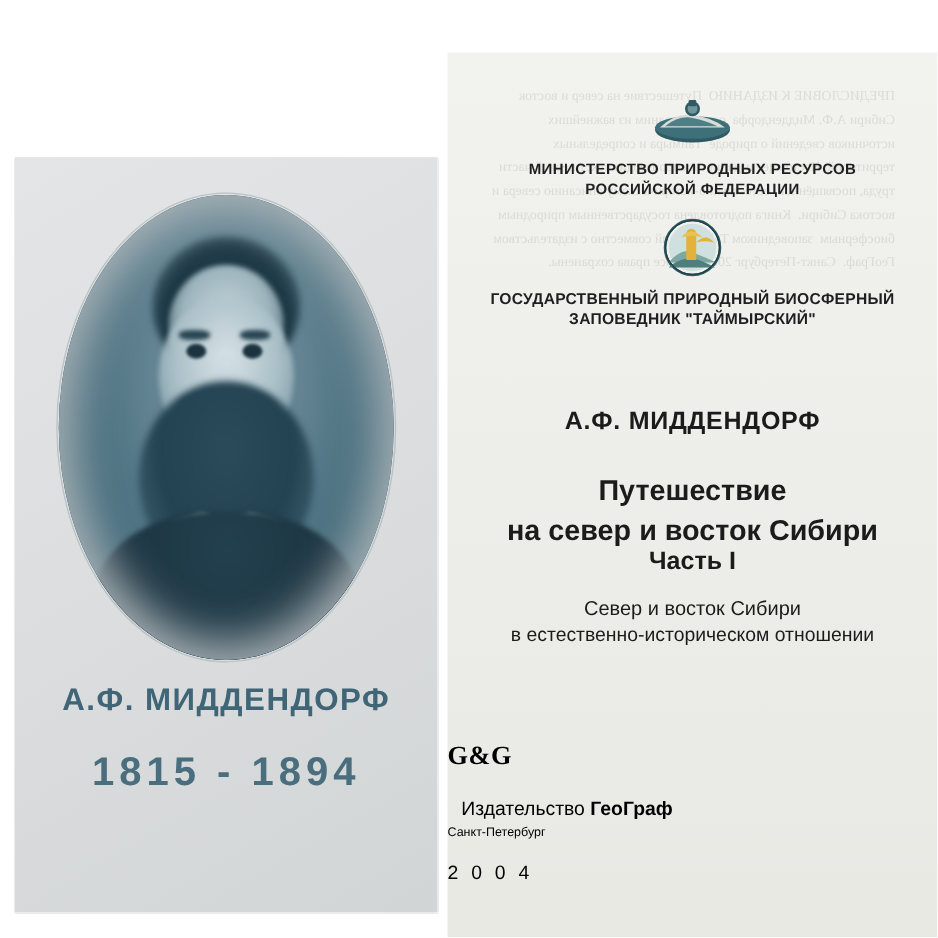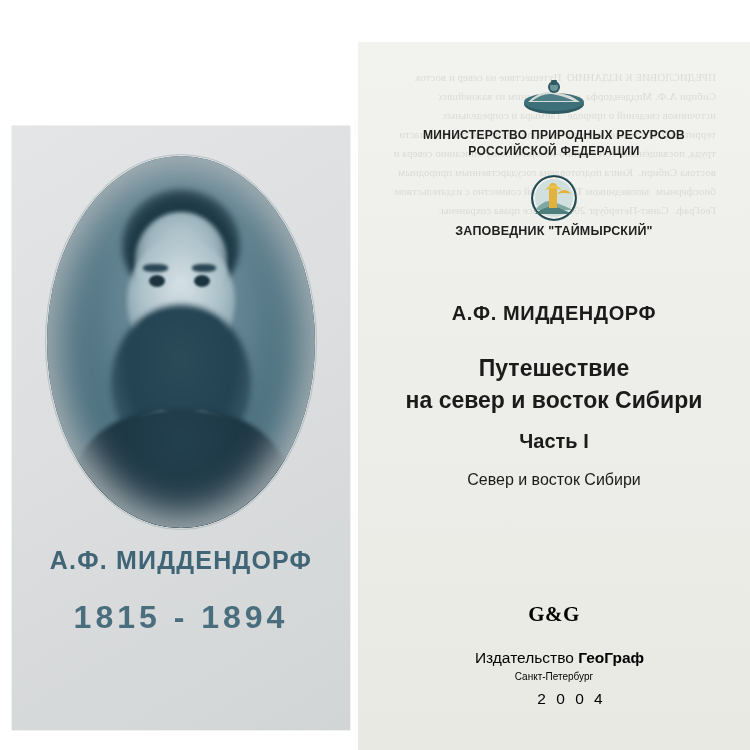--- a/index.html
+++ b/index.html
@@ -202,61 +202,59 @@
     margin-top: 30px;
     font-size: 23px;
     font-weight: 700;
   }
   #title-line2 {
     margin-top: 5px;
     font-size: 23px;
     font-weight: 700;
   }
   #part {
-    margin-top: 16px;
     font-size: 20px;
     font-weight: 700;
   }
   #subtitle-line1 {
     margin-top: 18px;
     font-size: 16px;
   }
   #subtitle-line2 {
     margin-top: 3px;
     font-size: 15.5px;
   }
 
   #publisher-block {
     position: absolute;
     left: 0; right: 0;
     bottom: 42px;
-    text-align: center;
+    text-align: left;
     z-index: 2;
   }
   #gg-logo {
     font-family: "Liberation Serif", serif;
     font-size: 21px;
     font-weight: 700;
     letter-spacing: 0.5px;
   }
   #publisher {
     margin-top: 22px;
     font-size: 15.5px;
     padding-left: 11px;
   }
   #publisher .strong { font-weight: 700; }
   #city {
     margin-top: 4px;
     font-size: 10px;
   }
   #year {
-    margin-top: 8px;
+    margin-top: 18px;
     font-size: 15.5px;
     letter-spacing: 3px;
-    padding-left: 35px;
   }
 </style>
 </head>
 <body>
 
 <div id="scene">
 
   <div id="left-plate">
 
     <div id="portrait-oval-wrap">
@@ -309,31 +307,33 @@
         <svg class="emblem" width="70" height="48" viewBox="0 0 70 48">
           <circle cx="35" cy="24" r="22" fill="none" stroke="#2f5a63" stroke-width="2"></circle>
           <circle cx="35" cy="24" r="19" fill="#cfe0df"></circle>
           <path d="M16 36 Q26 24 35 28 Q46 32 54 36 Z" fill="#7fa8a3"></path>
           <path d="M18 38 Q30 30 40 34 Q50 38 53 40 L16 40 Z" fill="#4f7f7d"></path>
           <path d="M30 34 L30 14 Q30 9 34 9 Q38 9 38 14 L38 34 Z" fill="#e2b23a"></path>
           <path d="M26 16 Q34 6 43 16 Q34 13 26 16 Z" fill="#e6c24f"></path>
           <path d="M38 20 Q46 12 52 20 Q45 18 38 20 Z" fill="#e2b23a"></path>
           <circle cx="35" cy="24" r="21.5" fill="none" stroke="#1f3f46" stroke-width="1"></circle>
         </svg>
+        <div id="reserve-line1">ГОСУДАРСТВЕННЫЙ ПРИРОДНЫЙ БИОСФЕРНЫЙ</div>
         <div id="reserve-line2">ЗАПОВЕДНИК  "ТАЙМЫРСКИЙ"</div>
       </div>
 
       <div id="author">А.Ф. МИДДЕНДОРФ</div>
 
       <div id="title-line1">Путешествие</div>
       <div id="title-line2">на север и восток Сибири</div>
 
       <div id="part">Часть I</div>
 
       <div id="subtitle-line1">Север и восток Сибири</div>
+      <div id="subtitle-line2">в естественно-историческом отношении</div>
     </div>
 
     <div id="publisher-block">
       <div id="gg-logo">G&amp;G</div>
       <div id="publisher"><span>Издательство </span><span class="strong">ГеоГраф</span></div>
       <div id="city">Санкт-Петербург</div>
       <div id="year">2 0 0 4</div>
     </div>
 
   </div>

